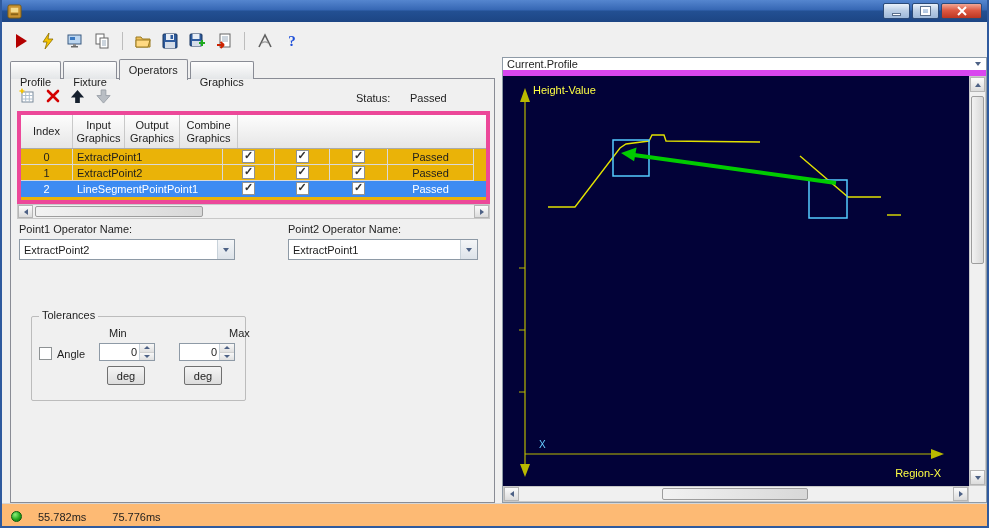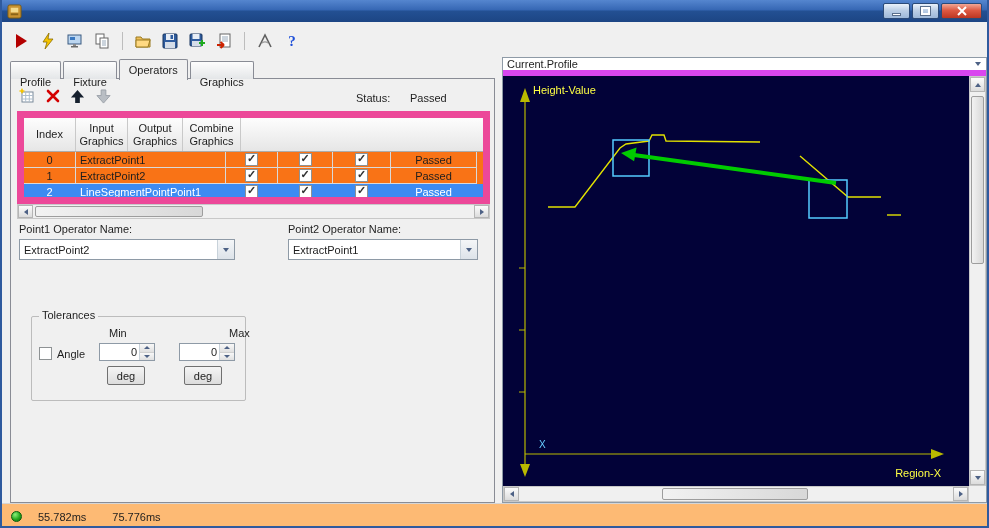--- a/index.html
+++ b/index.html
@@ -30,21 +30,21 @@
   .tab { height:18px; padding:14px 9px 0; margin-right:2px; border:1px solid #898c95; border-bottom:none;
     border-radius:2px 2px 0 0; background:linear-gradient(#fdfdfd,#e4e6e8); white-space:nowrap; }
   .tab.active { height:21px; padding-top:4px; background:#f0f0f0; position:relative; top:1px; z-index:4; }
 
   
   .tabpage { position:absolute; left:8px; top:78px; width:485px; height:425px; border:1px solid #898c95; background:#f0f0f0; }
   .mini-btn { position:absolute; width:20px; height:20px; display:flex; align-items:center; justify-content:center; }
   .status-lbl { position:absolute; left:345px; top:13px; }
   .status-val { position:absolute; left:399px; top:13px; }
 
-  .grid { position:absolute; left:6px; top:32px; width:473px; height:93px; background:#f97316; border:7px solid #ec4899; overflow:hidden; }
+  .grid { position:absolute; left:6px; top:32px; width:473px; height:93px; background:#eab308; border:4px solid #ec4899; overflow:hidden; }
   .grid-header { display:flex; height:34px; background:linear-gradient(#fdfdfd,#e6e6e6); border-bottom:1px solid #ababab; }
   .gh { display:flex; align-items:center; justify-content:center; text-align:center; line-height:1.15;
     border-right:1px solid #c9c9c9; padding:1px; }
   .grid-row { display:flex; height:16px; }
   .gc { display:flex; align-items:center; border-right:1px solid #d9d9d9; border-bottom:1px solid #d9d9d9;
     justify-content:center; overflow:hidden; white-space:nowrap; }
   .gc.name-cell { justify-content:flex-start; padding-left:4px; }
   .c-index{width:52px} .c-name{width:150px} .c-input{width:52px} .c-output{width:55px} .c-combine{width:58px} .c-status{width:86px}
   .grid-row.selected { background:#3d8bf2; color:#fff; }
   .grid-row.selected .gc { border-right-color:#3d8bf2; border-bottom-color:#3d8bf2; }

